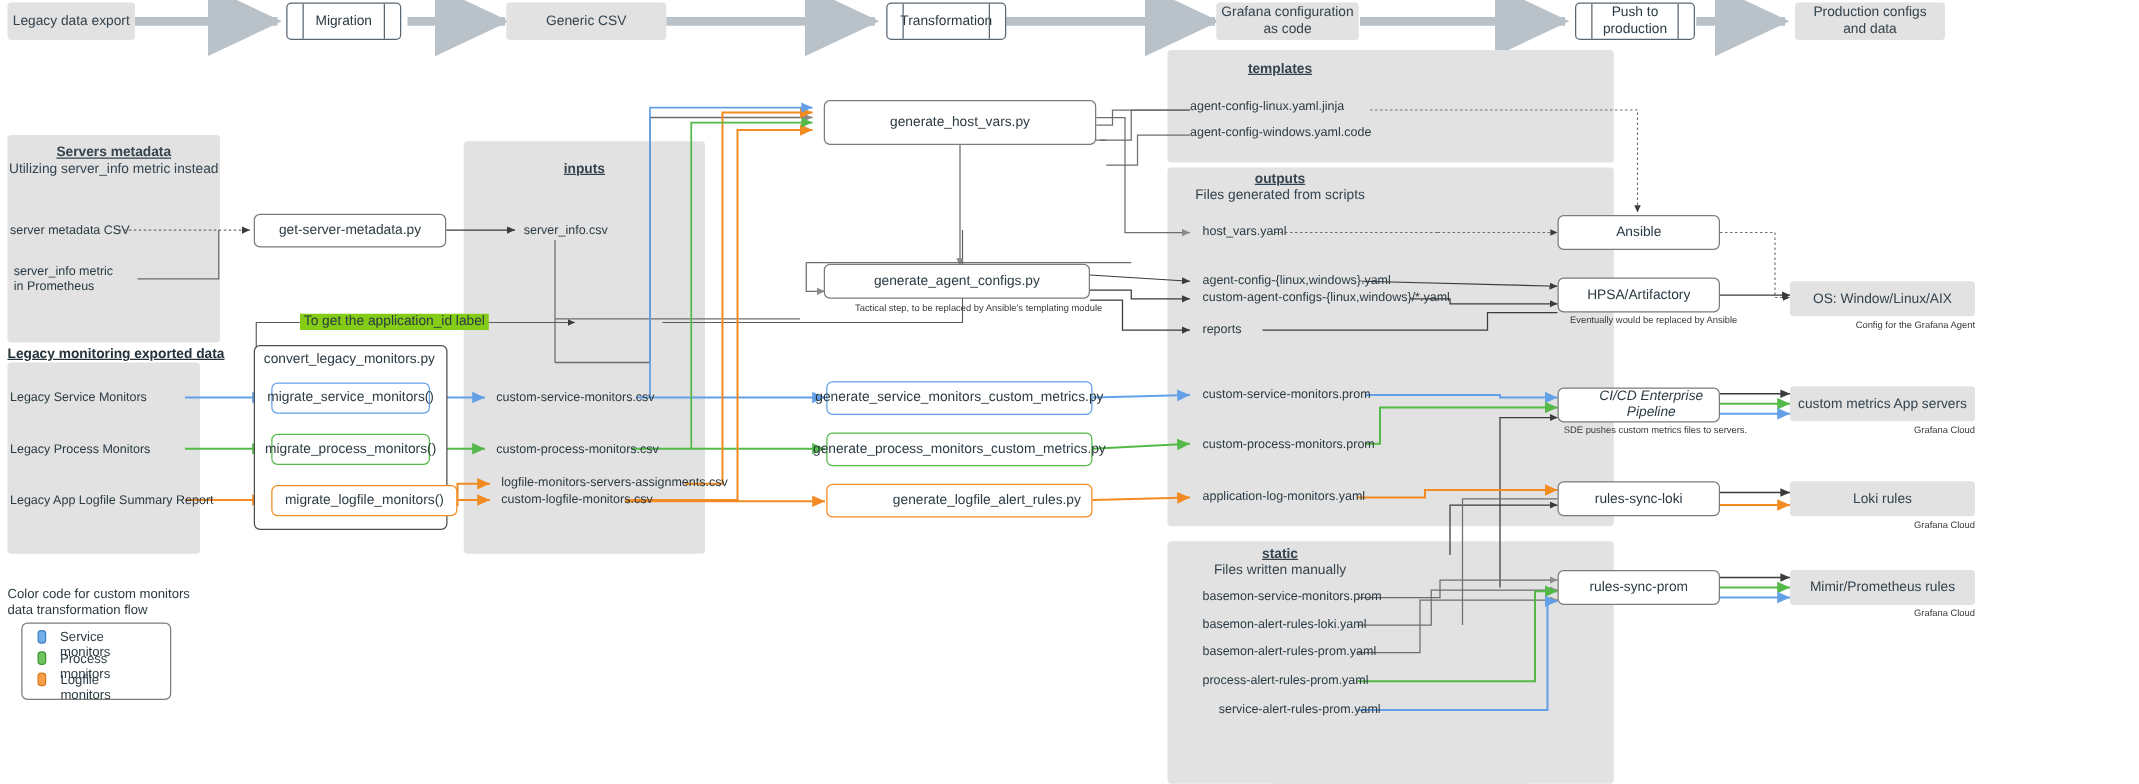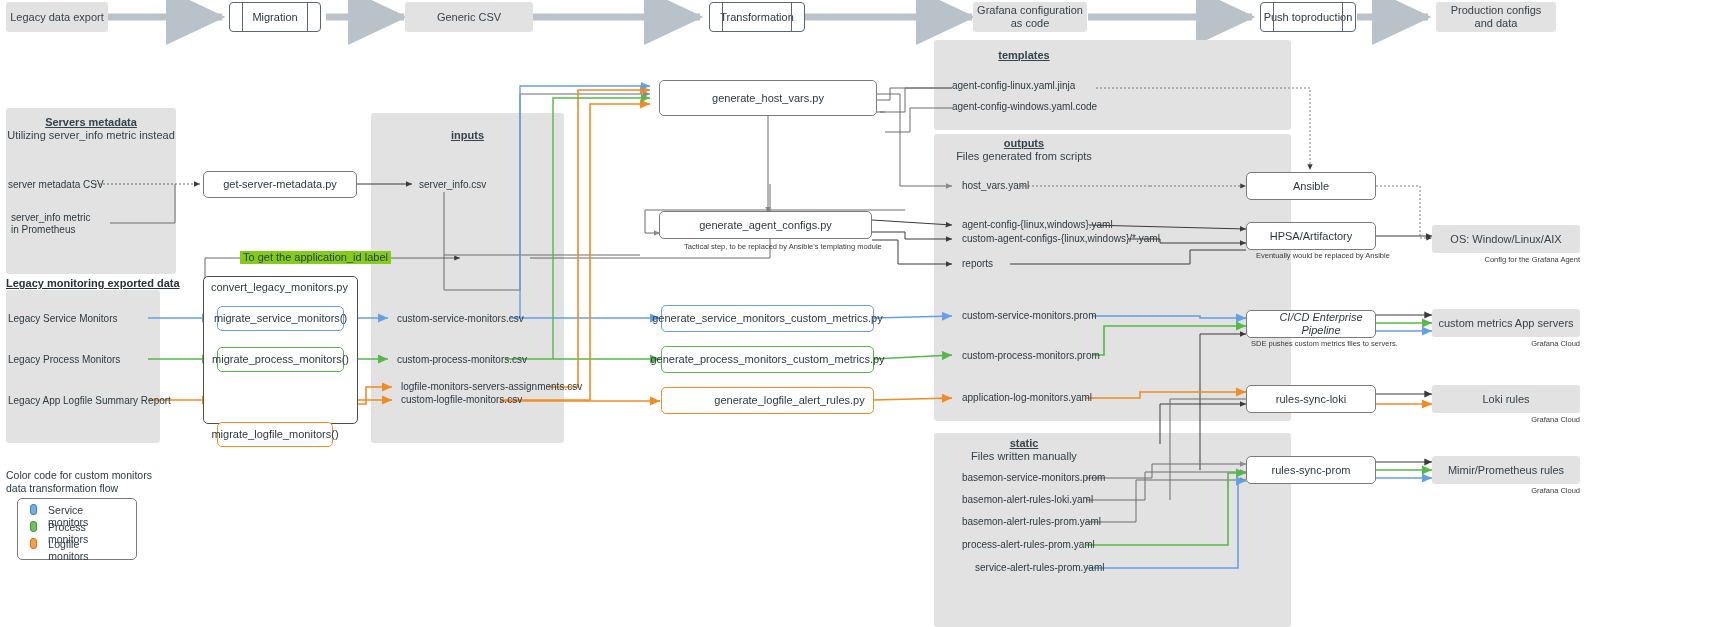--- a/index.html
+++ b/index.html
@@ -103,21 +103,21 @@
   <div class="stage" style="left:405px;top:2px;width:128px;height:30px;">
     <span>Generic CSV</span>
   </div>
   <div class="proc" style="left:709px;top:2px;width:96px;height:30px;">
     <span>Transformation</span>
   </div>
   <div class="stage" style="left:973px;top:2px;width:114px;height:30px;flex-direction:column;">
     <span>Grafana configuration</span>
     <span>as code</span>
   </div>
-  <div class="proc" style="left:1260px;top:2px;width:96px;height:30px;flex-direction:row;align-items:center;">
+  <div class="proc" style="left:1260px;top:2px;width:96px;height:30px;flex-direction:column;align-items:center;">
     <span>Push to</span>
     <span>production</span>
   </div>
   <div class="stage" style="left:1436px;top:2px;width:120px;height:30px;flex-direction:column;">
     <span>Production configs</span>
     <span>and data</span>
   </div>
 
   <div class="grp" style="left:6px;top:108px;width:170px;height:166px;"></div>
   <div class="grp" style="left:6px;top:290px;width:154px;height:153px;"></div>
@@ -231,21 +231,21 @@
 
   <div class="box dark" style="left:203px;top:276px;width:155px;height:148px;display:block;"></div>
   <div class="plain" style="left:211px;top:281px;">convert_legacy_monitors.py</div>
 
   <div class="box blue" style="left:217px;top:306px;width:127px;height:25px;">
     <span>migrate_service_monitors()</span>
   </div>
   <div class="box green" style="left:217px;top:347px;width:127px;height:25px;">
     <span>migrate_process_monitors()</span>
   </div>
-  <div class="box orange" style="left:217px;top:388px;width:116px;height:25px;margin-top:34px;">
+  <div class="box orange" style="left:217px;top:388px;width:149px;height:25px;">
     <span>migrate_logfile_monitors()</span>
   </div>
 
   <div class="plain" style="left:240px;top:251px;background:#84cc16;padding:0 3px;">To get the application_id label</div>
 
   <div class="grp-title" style="left:371px;top:129px;width:193px;">
     <b>inputs</b>
   </div>
   <div class="file-lbl" style="left:419px;top:179px;">server_info.csv</div>
   <div class="file-lbl" style="left:397px;top:313px;">custom-service-monitors.csv</div>

